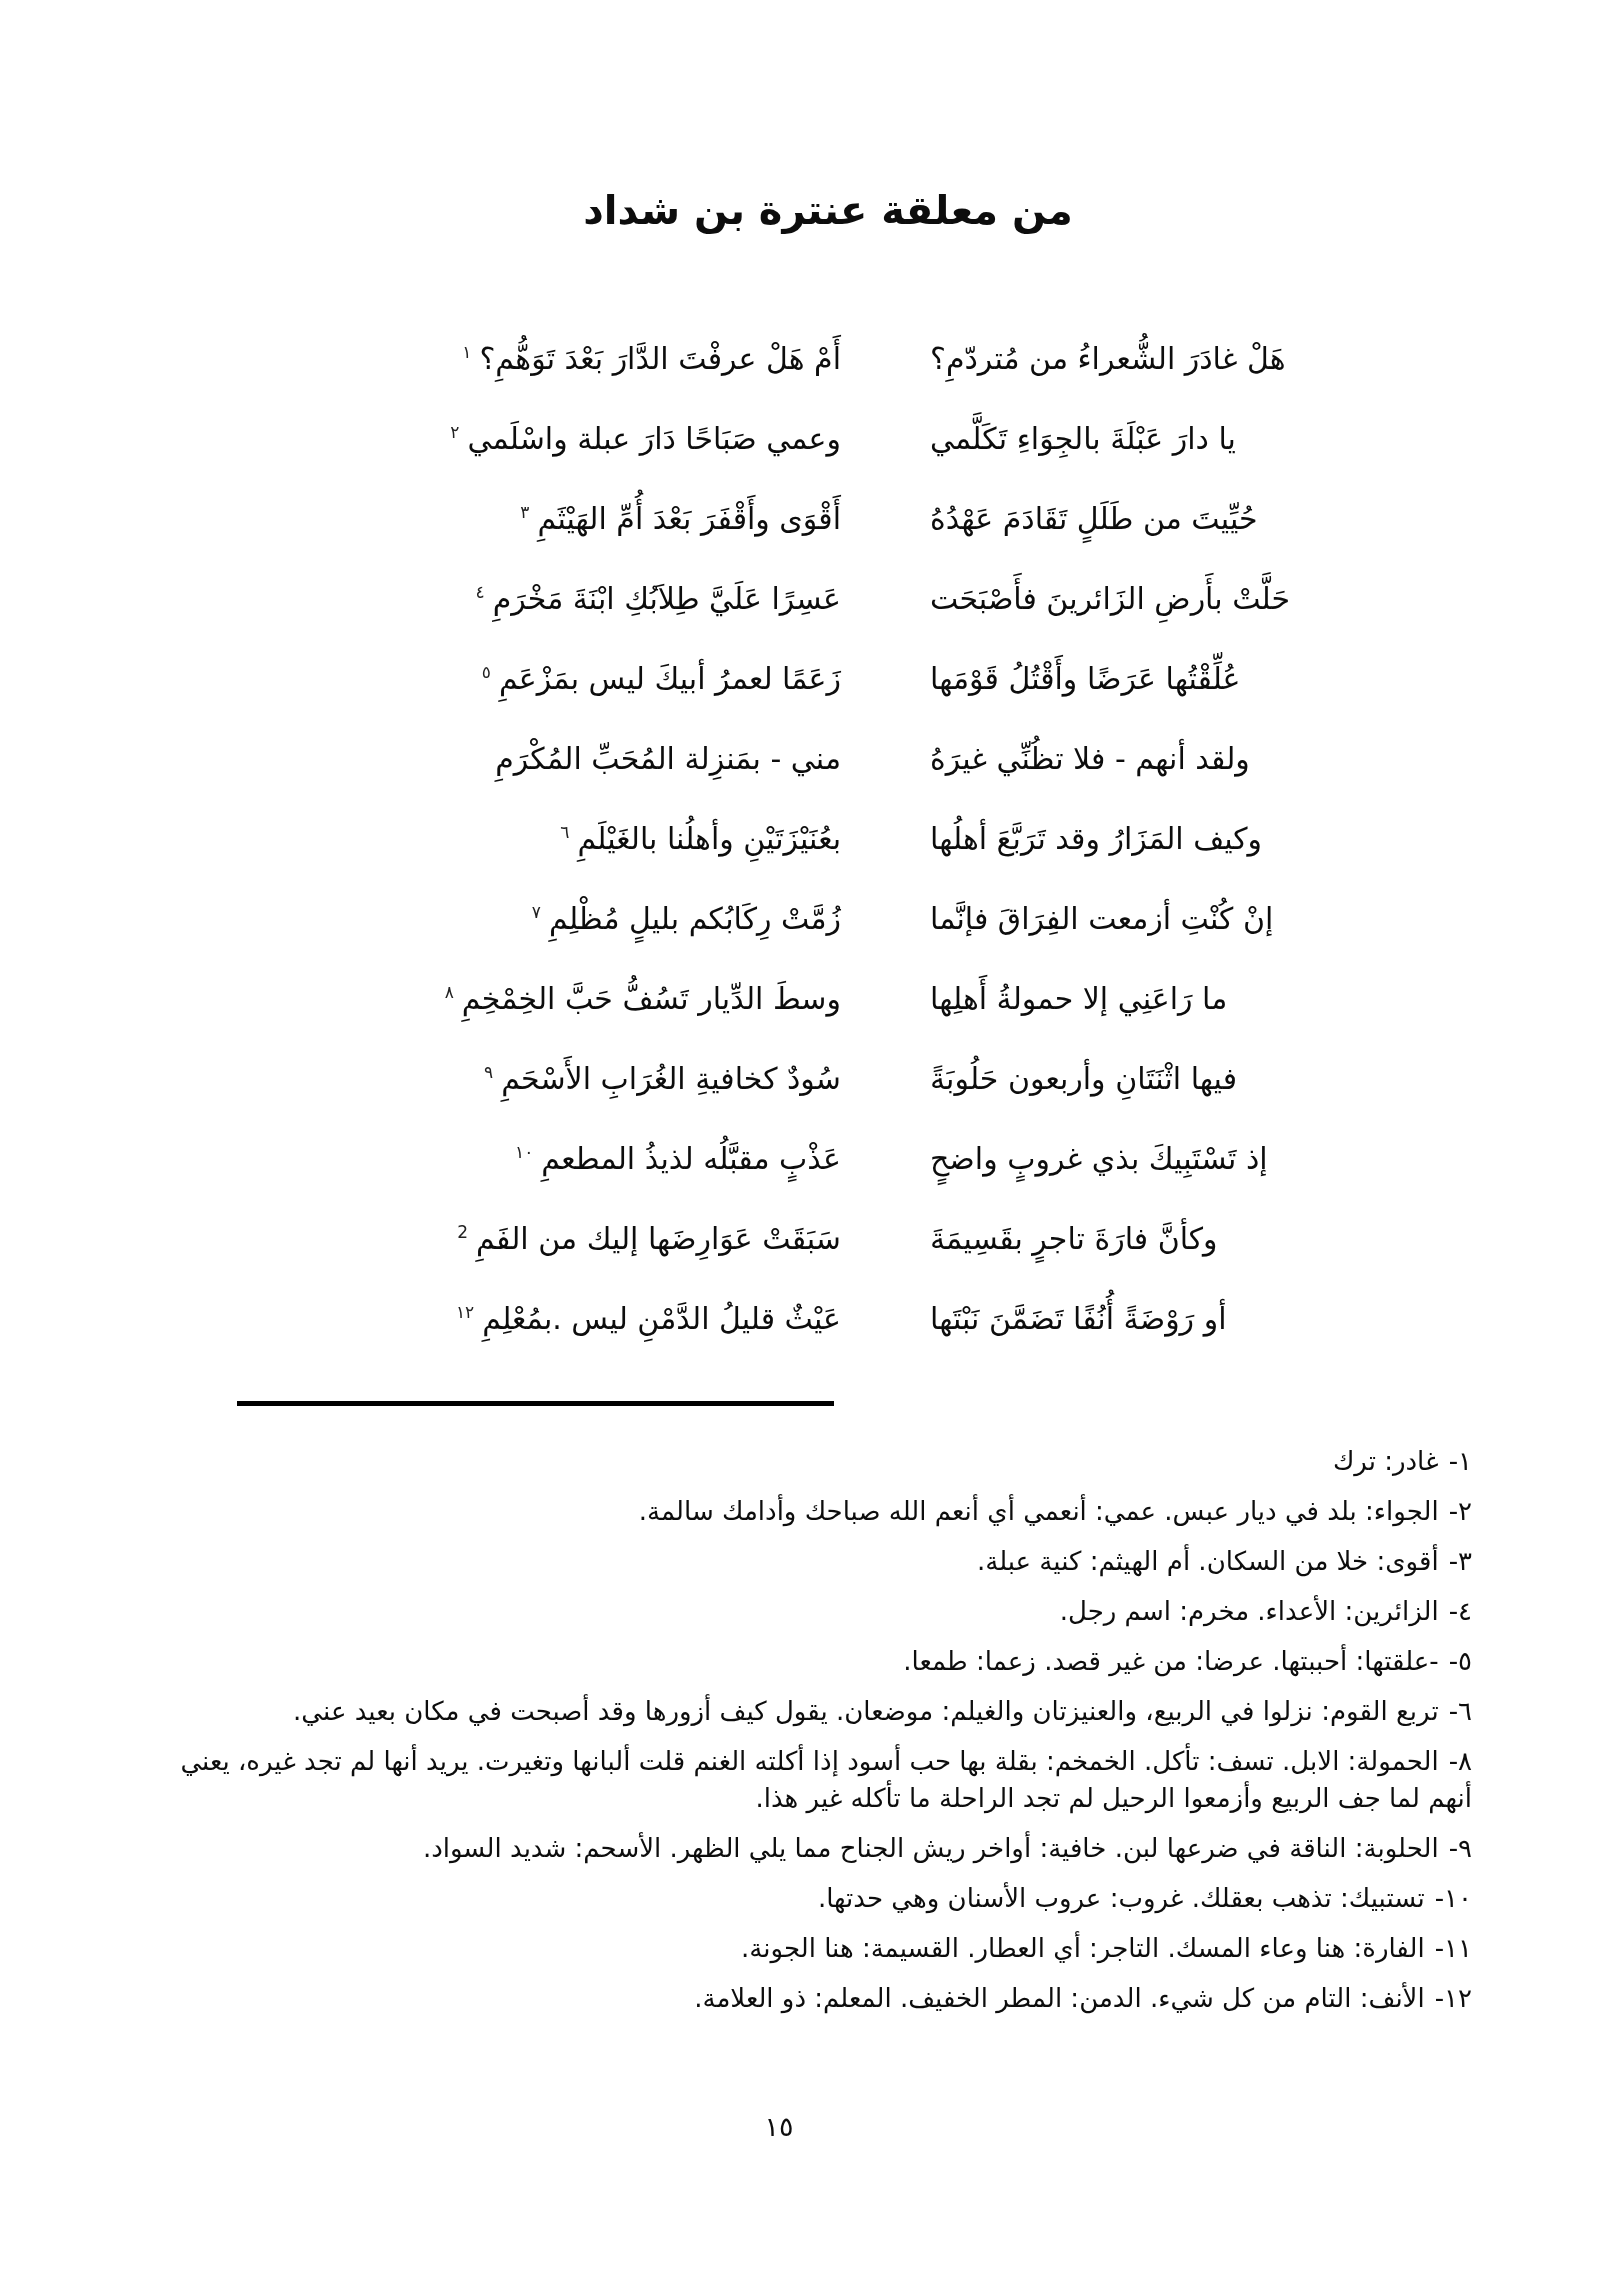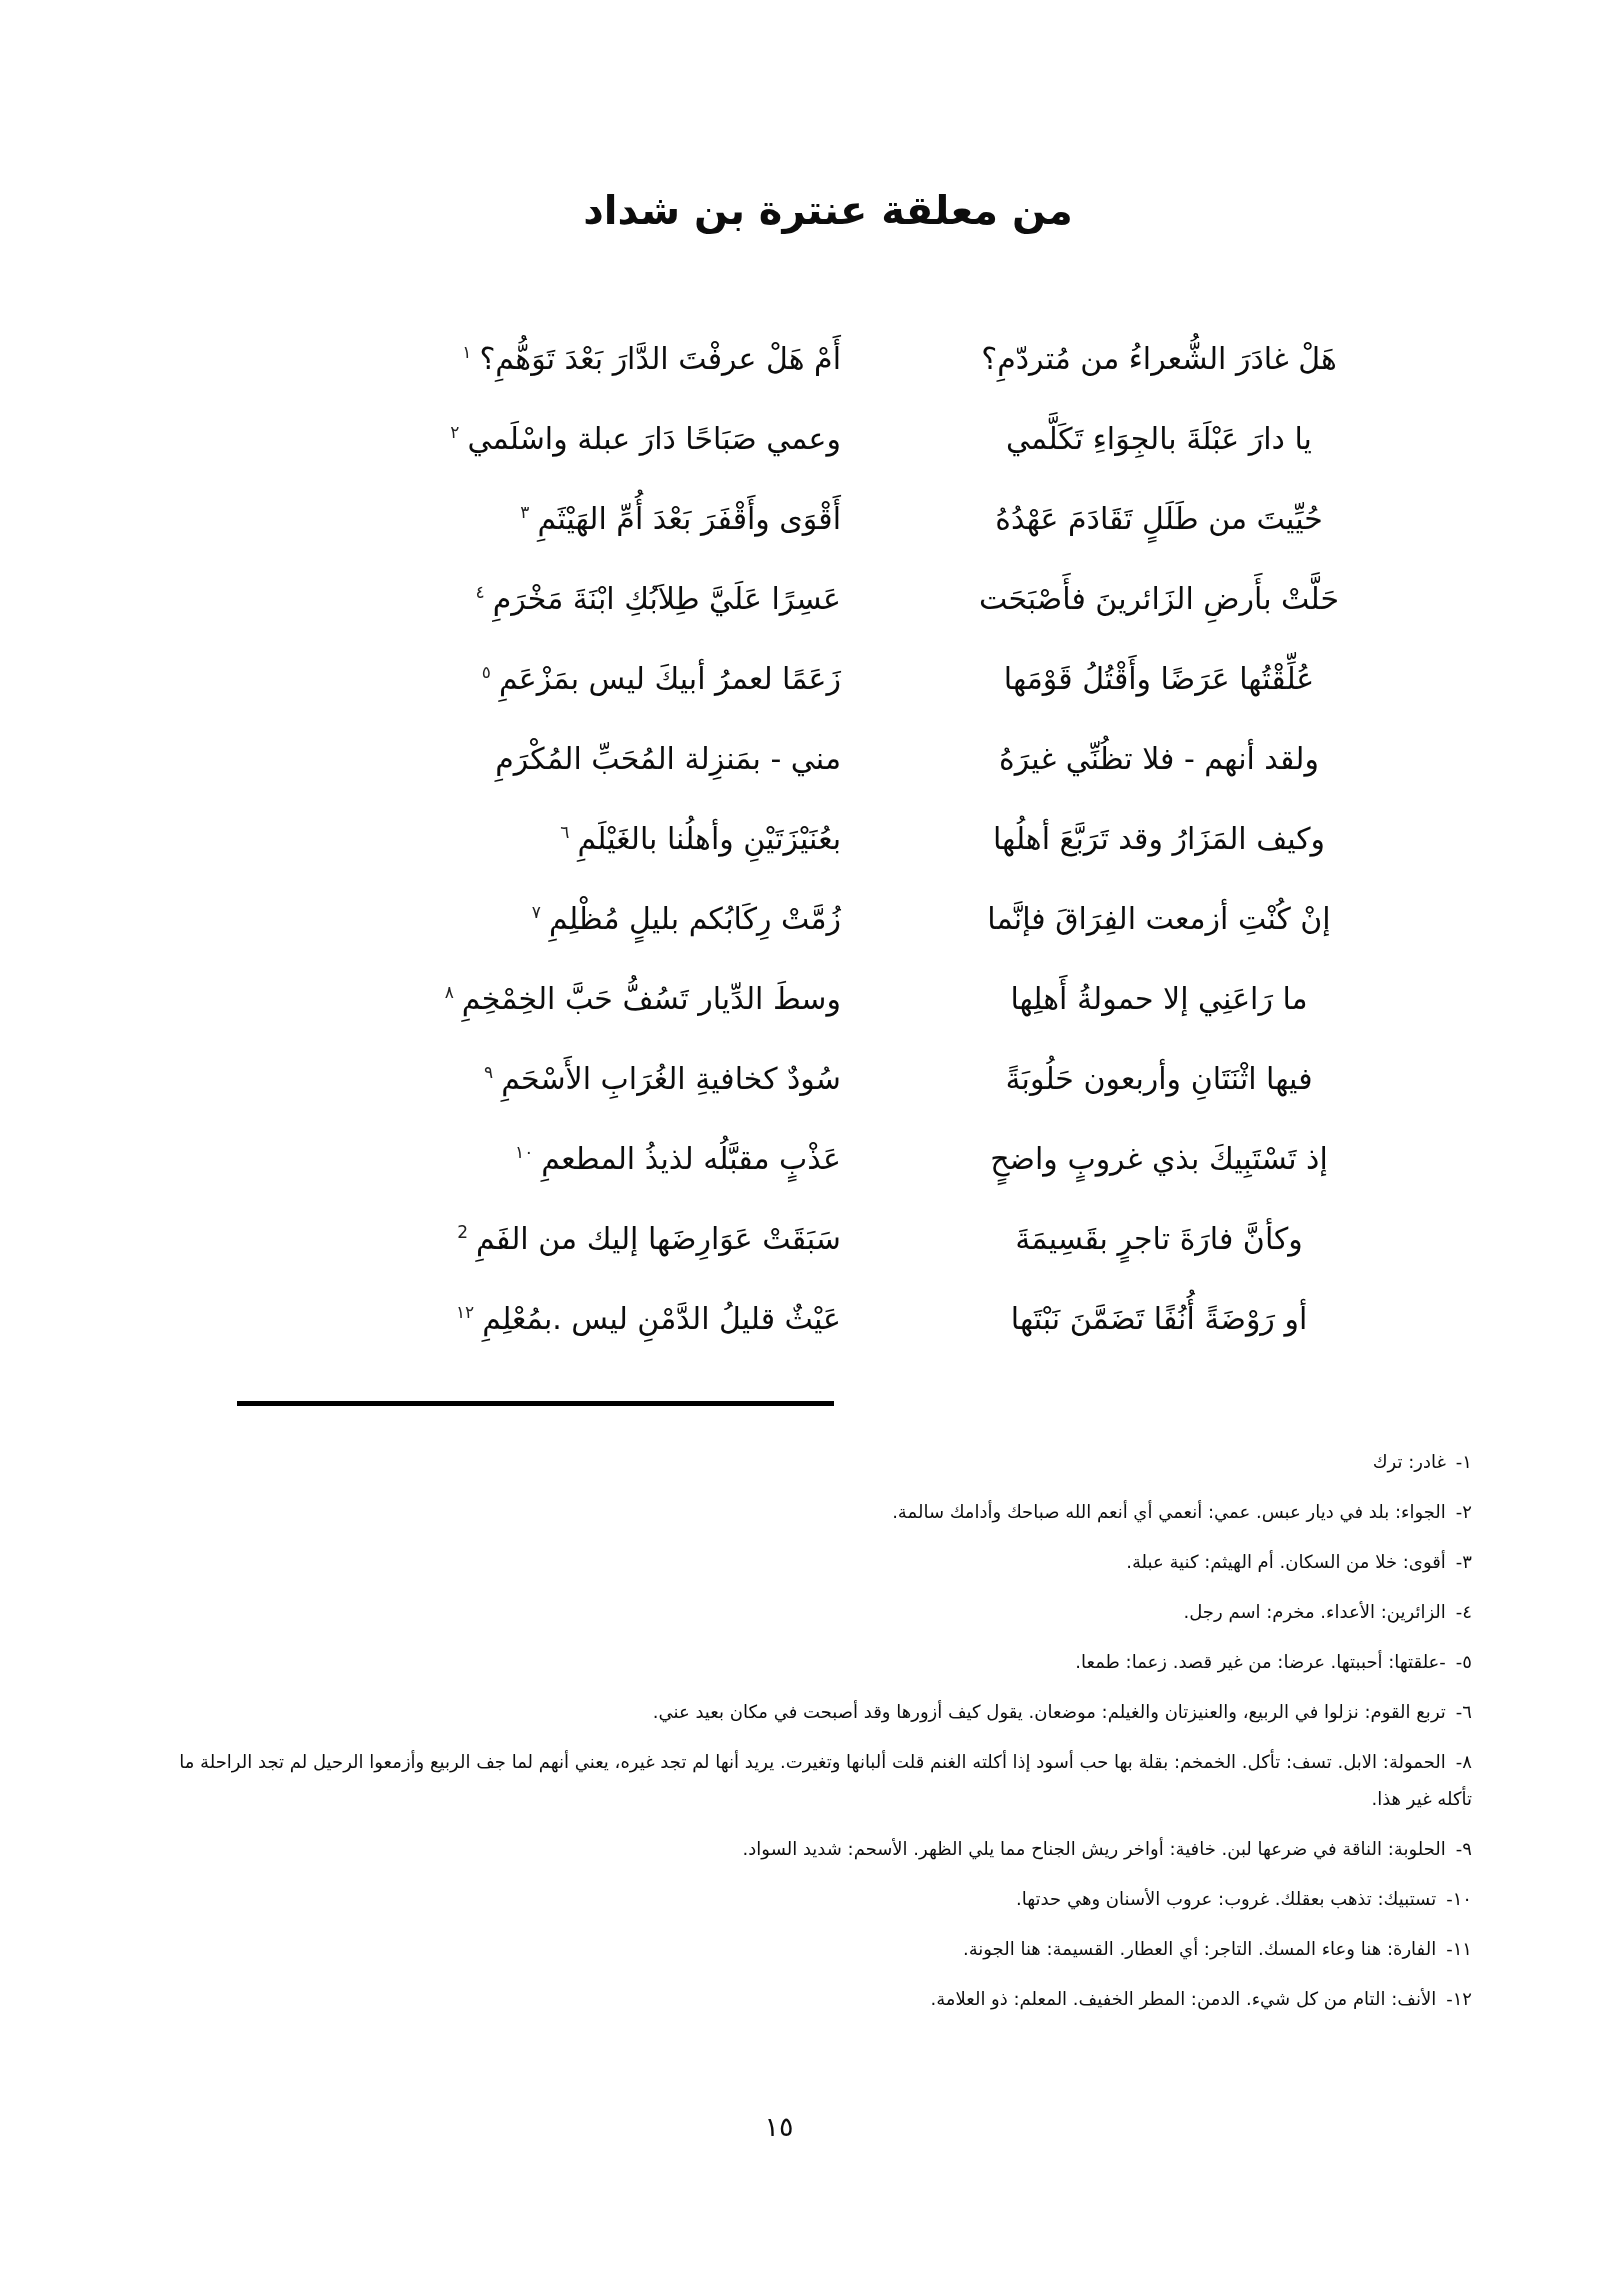--- a/index.html
+++ b/index.html
@@ -38,21 +38,21 @@
     width: 1159px;
   }
   .verse-row {
     display: flex;
     justify-content: space-between;
     height: 80px;
     align-items: center;
   }
   .sadr {
     width: 458px;
-    text-align: center;
+    text-align: left;
     font-size: 30px;
     white-space: nowrap;
   }
   .ajz {
     width: 612px;
     text-align: right;
     font-size: 30px;
     white-space: nowrap;
   }
   .note-ref {
@@ -70,21 +70,21 @@
     background: #000;
   }
   .footnotes {
     position: absolute;
     top: 1443px;
     left: 149px;
     width: 1323px;
     text-align: right;
   }
   .fn {
-    font-size: 18px;
+    font-size: 26px;
     line-height: 37px;
     margin-bottom: 13px;
   }
   .fn-num {
     margin-left: 10px;
     white-space: nowrap;
   }
   .page-number {
     position: absolute;
     top: 2111px;

